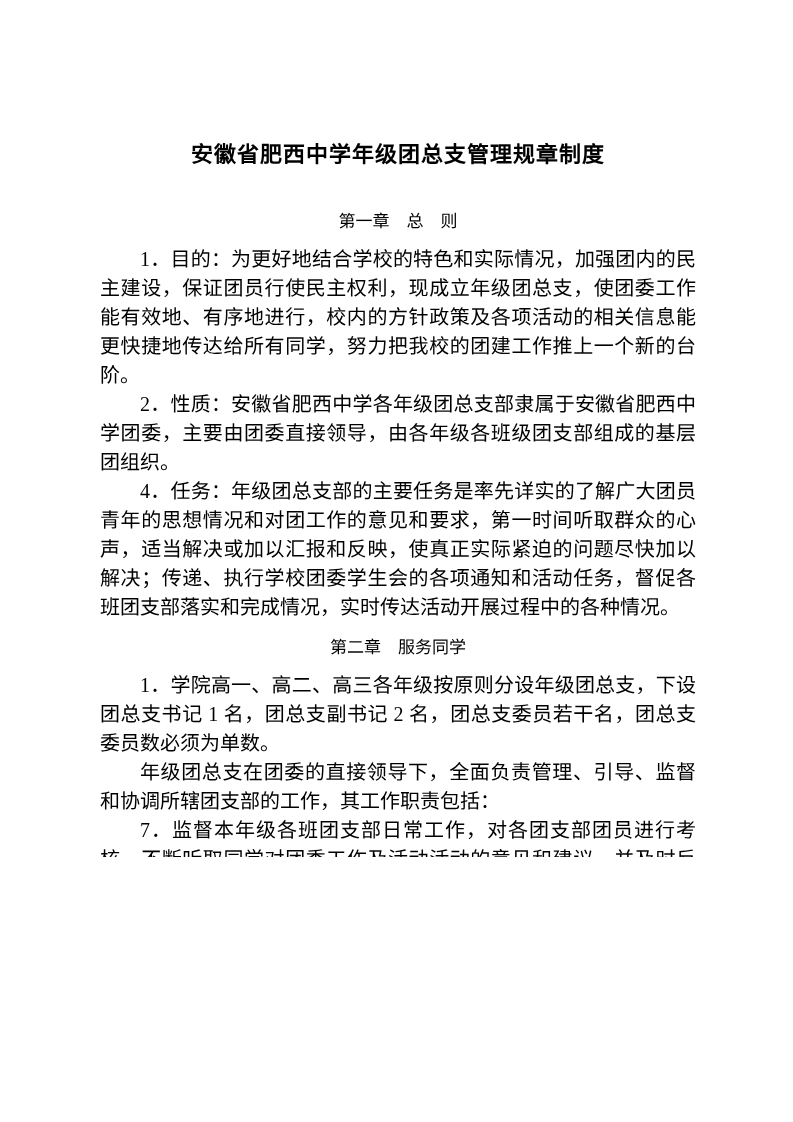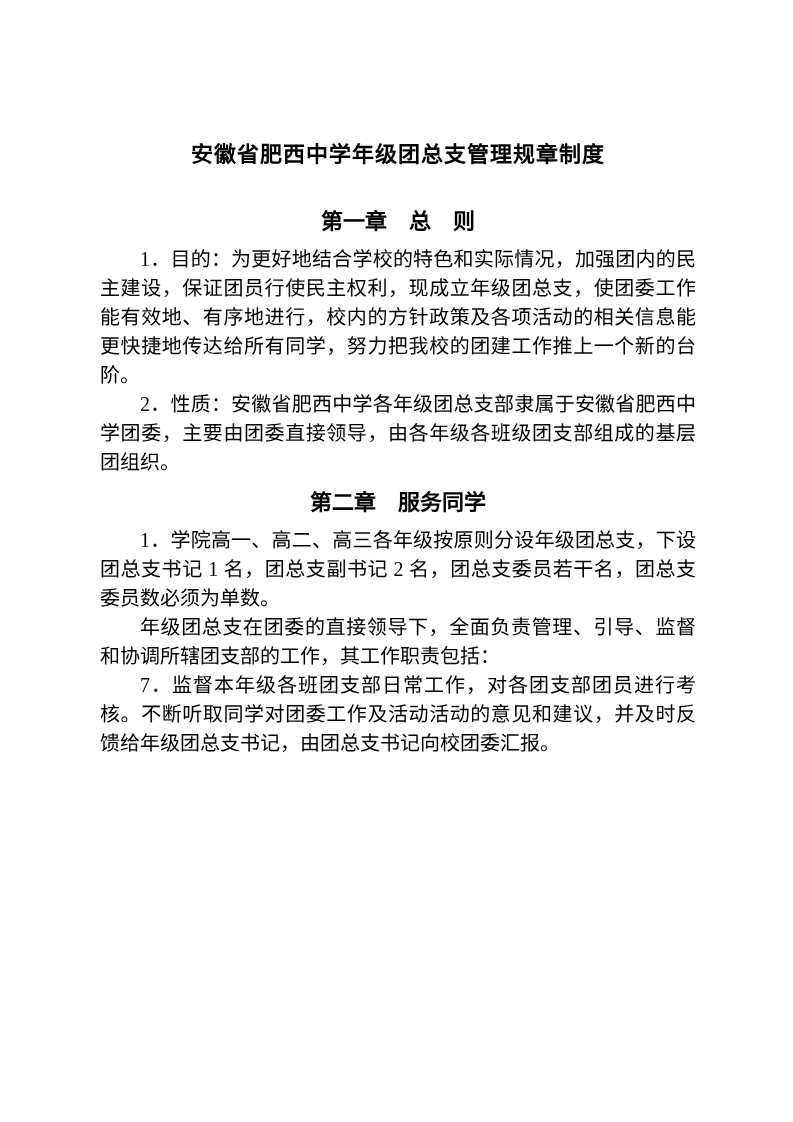--- a/index.html
+++ b/index.html
@@ -21,22 +21,22 @@
     font-family: "Liberation Sans", "DejaVu Sans", sans-serif;
     font-weight: bold;
     font-size: 22px;
     line-height: 34px;
     text-align: center;
     letter-spacing: 1px;
     margin: 0;
   }
   .chapter-heading {
     font-family: "Liberation Sans", "DejaVu Sans", sans-serif;
-    font-weight: bold;
-    font-size: 22px;
+    font-weight: normal;
+    font-size: 17px;
     line-height: 31px;
     text-align: center;
     margin: 10px 0 8px 0;
   }
   .chapter-heading.first {
     margin-top: 34px;
   }
   .para {
     font-family: "Liberation Serif", "DejaVu Serif", serif;
     font-size: 20px;
@@ -58,20 +58,21 @@
 </head>
 <body>
 
 <div class="page">
 
   <h1 class="doc-title">安徽省肥西中学年级团总支管理规章制度</h1>
 
   <h2 class="chapter-heading first">第一章　总　则</h2>
   <p class="para">1．目的：为更好地结合学校的特色和实际情况，加强团内的民主建设，保证团员行使民主权利，现成立年级团总支，使团委工作能有效地、有序地进行，校内的方针政策及各项活动的相关信息能更快捷地传达给所有同学，努力把我校的团建工作推上一个新的台阶。</p>
   <p class="para">2．性质：安徽省肥西中学各年级团总支部隶属于安徽省肥西中学团委，主要由团委直接领导，由各年级各班级团支部组成的基层团组织。</p>
+  <p class="para">4．任务：年级团总支部的主要任务是率先详实的了解广大团员青年的思想情况和对团工作的意见和要求，第一时间听取群众的心声，适当解决或加以汇报和反映，使真正实际紧迫的问题尽快加以解决；传递、执行学校团委学生会的各项通知和活动任务，督促各班团支部落实和完成情况，实时传达活动开展过程中的各种情况。</p>
 
   <h2 class="chapter-heading">第二章　服务同学</h2>
   <p class="para">1．学院高一、高二、高三各年级按原则分设年级团总支，下设团总支书记 1 名，团总支副书记 2 名，团总支委员若干名，团总支委员数必须为单数。</p>
 
   <p class="para">年级团总支在团委的直接领导下，全面负责管理、引导、监督和协调所辖团支部的工作，其工作职责包括：</p>
   <p class="para">7．监督本年级各班团支部日常工作，对各团支部团员进行考核。不断听取同学对团委工作及活动活动的意见和建议，并及时反馈给年级团总支书记，由团总支书记向校团委汇报。</p>
 
   <div class="page-number">• 192 •</div>
 
 </div>

